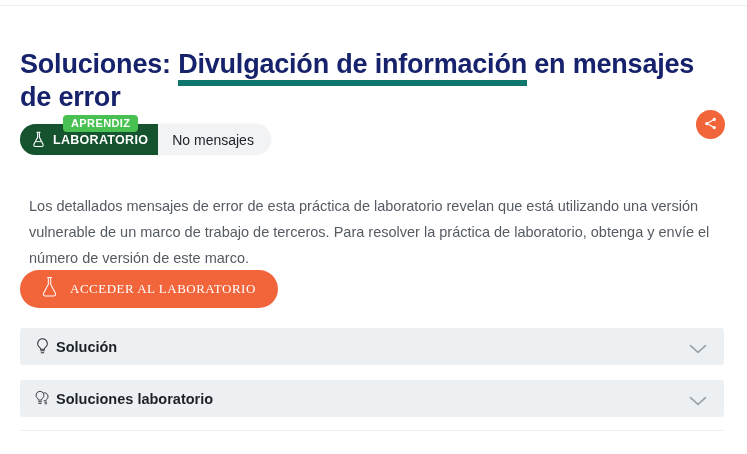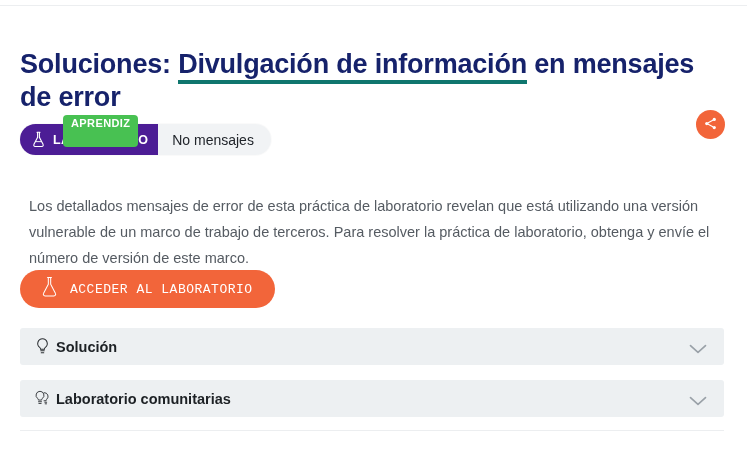--- a/index.html
+++ b/index.html
@@ -39,21 +39,21 @@
     left: 20px;
     top: 30px;
     width: 700px;
     font-size: 27px;
     line-height: 33px;
     font-weight: bold;
     color: #16226b;
     letter-spacing: -0.2px;
   }
   .page-title .u {
-    border-bottom: 4px solid #0f766e;
+    border-bottom: 6px solid #0f766e;
     padding-bottom: 1px;
   }
 
   
   .badge-row {
     position: absolute;
     left: 20px;
     top: 124px;
     height: 34px;
   }
@@ -64,21 +64,21 @@
     height: 31px;
     border-radius: 16px;
     background: #f1f3f5;
     overflow: hidden;
     box-shadow: 0 0 0 1px rgba(0,0,0,0.02);
   }
   .lab-pill-left {
     display: flex;
     align-items: center;
     gap: 7px;
-    background: #4c1d95;
+    background: #14532d;
     height: 31px;
     padding: 0 10px 0 11px;
     box-sizing: border-box;
   }
   .lab-pill-left .flask-glyph {
     display: inline-block;
     width: 15px;
     height: 17px;
   }
   .lab-pill-label {
@@ -100,21 +100,21 @@
 
   .level-badge {
     position: absolute;
     left: 63px;
     top: 115px;
     background: #48c152;
     color: #ffffff;
     font-size: 11px;
     font-weight: bold;
     letter-spacing: 0.4px;
-    padding: 2px 8px 18px;
+    padding: 2px 8px 3px;
     border-radius: 4px;
     line-height: 12px;
   }
 
   
   .share-btn {
     position: absolute;
     right: 22px;
     top: 110px;
     width: 29px;
@@ -147,21 +147,21 @@
     top: 270px;
     display: inline-flex;
     align-items: center;
     gap: 11px;
     height: 38px;
     padding: 0 22px 0 20px;
     border: none;
     border-radius: 19px;
     background: #f2653a;
     color: #ffffff;
-    font-family: Liberation Mono, monospace;
+    font-family: Liberation Serif, serif;
     font-size: 13px;
     letter-spacing: 0.5px;
     cursor: pointer;
   }
 
   
   .accordion {
     position: absolute;
     left: 20px;
     width: 704px;
@@ -261,21 +261,21 @@
 
   <div class="accordion second">
     <span class="bulb">
       <svg viewBox="0 0 24 24" width="18" height="19" aria-hidden="true">
         <path d="M8 2.4a5.3 5.3 0 0 0-3.2 9.5c.6.5 1 1.1 1 1.8v.4h4.4v-.4c0-.7.4-1.3 1-1.8A5.3 5.3 0 0 0 8 2.4z" fill="none" stroke="#2b2f33" stroke-width="1.2"></path>
         <path d="M6 16.3h4M6.5 18.6h3" fill="none" stroke="#2b2f33" stroke-width="1.2" stroke-linecap="round"></path>
         <path d="M13.6 4.2a5 5 0 0 1 3.6 8.6c-.6.5-1 1.1-1 1.8v.4h-2.8" fill="none" stroke="#2b2f33" stroke-width="1.2" stroke-linecap="round"></path>
         <path d="M14.4 17h2.5M14.9 19.1h1.8" fill="none" stroke="#2b2f33" stroke-width="1.2" stroke-linecap="round"></path>
       </svg>
     </span>
-    <span class="accordion-label">Laboratorio comunitarias</span>
+    <span class="accordion-label">Soluciones laboratorio</span>
     <span class="accordion-spacer"></span>
     <span class="chev">
       <svg viewBox="0 0 24 14" width="20" height="12" aria-hidden="true">
         <path d="M3 3l9 8 9-8" fill="none" stroke="#9aa1a8" stroke-width="2" stroke-linecap="round" stroke-linejoin="round"></path>
       </svg>
     </span>
   </div>
 
   <div class="bottom-rule"></div>
 

